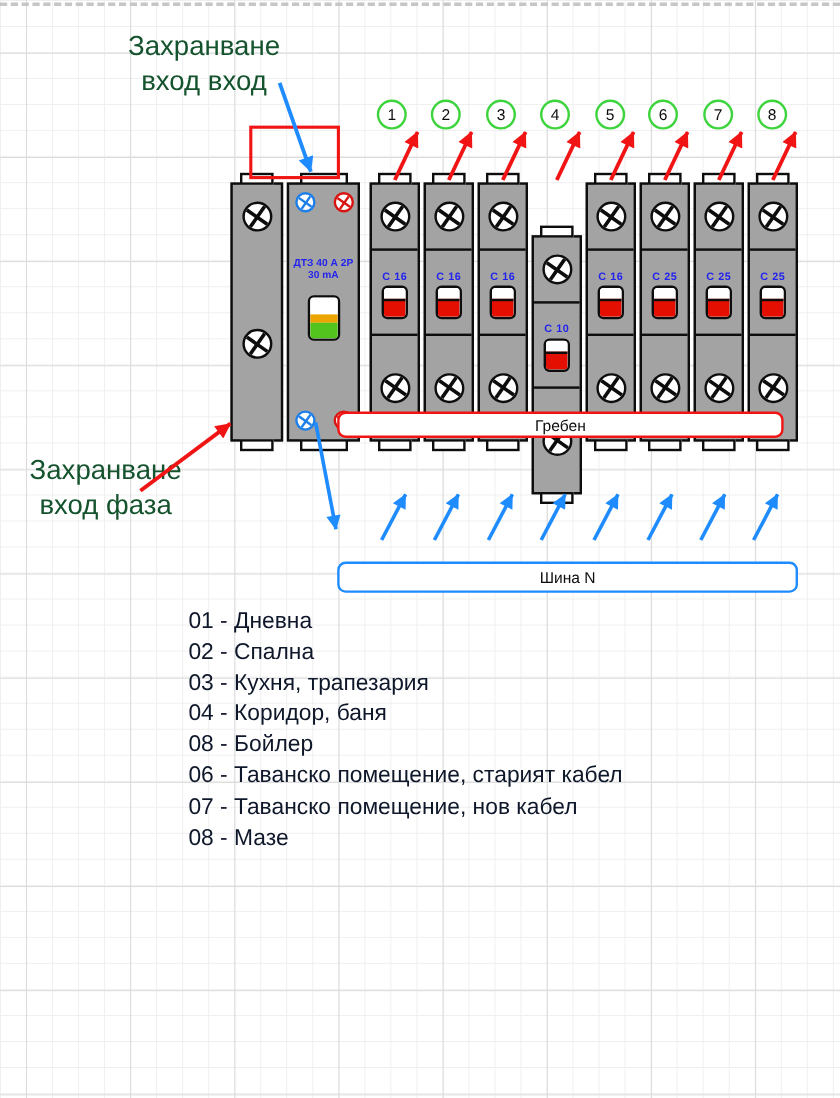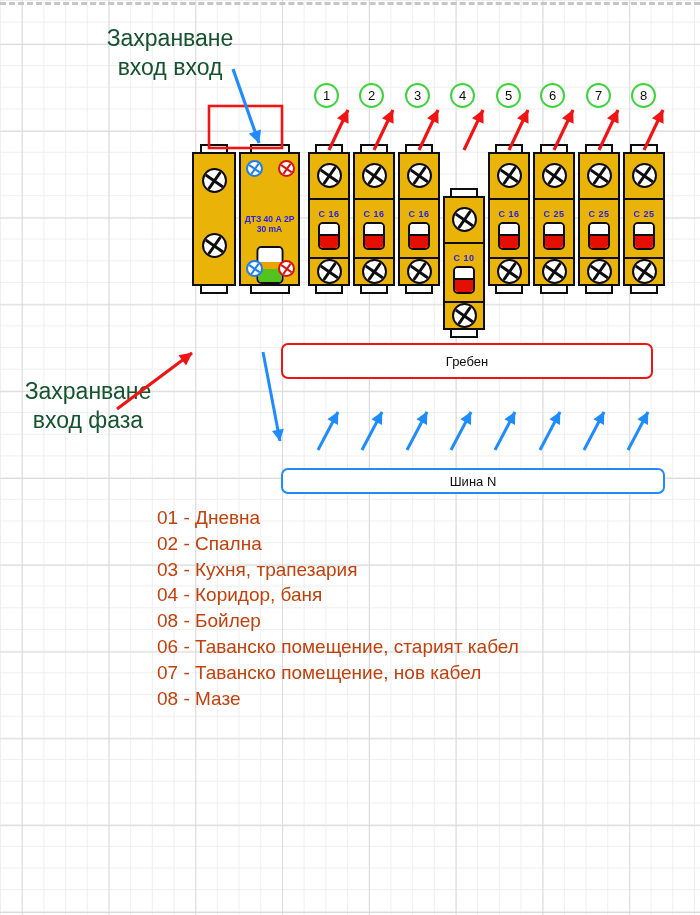--- a/index.html
+++ b/index.html
@@ -14,21 +14,21 @@
       linear-gradient(#efefef 1px,transparent 1px);
     background-size:86.8px 100%,100% 86.8px,21.7px 100%,100% 21.7px;
     background-position:21.7px 0,0 44px,0 0,0 0;
   }
   .pagebreak{position:absolute;top:2px;left:0;width:700px;height:0;border-top:3px dashed #c6c6c6;}
   .biglabel{position:absolute;text-align:center;font-size:23px;line-height:29px;color:#14532d;}
   #neutral-label{left:70px;top:24px;width:200px;}
   #phase-label{left:6px;top:377px;width:164px;}
 
   
-  .module{position:absolute;top:152px;height:134px;background:#eab308;border:2.6px solid #0d0d0d;
+  .module{position:absolute;top:152px;height:216px;background:#a3a3a3;border:2.6px solid #0d0d0d;
           box-sizing:border-box;display:flex;flex-direction:column;z-index:2;}
   .sec{display:flex;align-items:center;justify-content:center;flex-direction:column;box-sizing:border-box;}
   .sec-top{height:53px;}
   .sec-mid{height:73px;border-top:2.4px solid #0d0d0d;border-bottom:2.4px solid #0d0d0d;}
   .sec-bot{flex:1;}
   .tab{position:absolute;left:50%;transform:translateX(-50%);width:28px;height:10px;background:#fff;
        border:2.4px solid #0d0d0d;box-sizing:border-box;}
   .tab-top{top:-10px;} .tab-bot{bottom:-10px;}
   .screw{--sc:#0d0d0d;width:25px;height:25px;border:2.6px solid var(--sc);border-radius:50%;
          position:relative;overflow:hidden;box-sizing:border-box;background:#fff;}
@@ -51,25 +51,25 @@
   .tg-orange{height:7px;background:#eba400;}
   .tg-green{flex:1;background:#53c31d;}
 
   
   .badge{position:absolute;top:83px;width:21px;height:21px;border:2px solid #3ed43e;border-radius:50%;
          background:#fff;color:#0d0d0d;font-size:13px;display:flex;align-items:center;justify-content:center;z-index:4;}
 
   
   .busbox{position:absolute;box-sizing:border-box;border-radius:7px;background:#fff;display:flex;
           align-items:center;justify-content:center;font-size:13px;color:#0d0d0d;z-index:4;}
-  #comb-box{left:281px;top:343px;width:372px;height:36px;border:2.6px solid #f01414;align-items:center;}
+  #comb-box{left:281px;top:343px;width:372px;height:22px;border:2.6px solid #f01414;align-items:center;}
   #bus-n-box{left:281px;top:452px;width:384px;height:26px;border:2.8px solid #1e8bff;margin-top:16px;}
 
   
-  #legend{position:absolute;left:157px;top:505px;font-size:19px;line-height:25.8px;color:#c2410c;white-space:nowrap;}
+  #legend{position:absolute;left:157px;top:505px;font-size:19px;line-height:25.8px;color:#0f172a;white-space:nowrap;}
 
   .overlay{position:absolute;left:0;top:0;z-index:5;pointer-events:none;}
   .rl{stroke:#f01414;fill:none;}
   .bl{stroke:#1e8bff;fill:none;}
   .w32{stroke-width:3.2px;} .w30{stroke-width:3px;}
 </style>
 </head>
 <body>
 
 <div class="pagebreak"></div>

